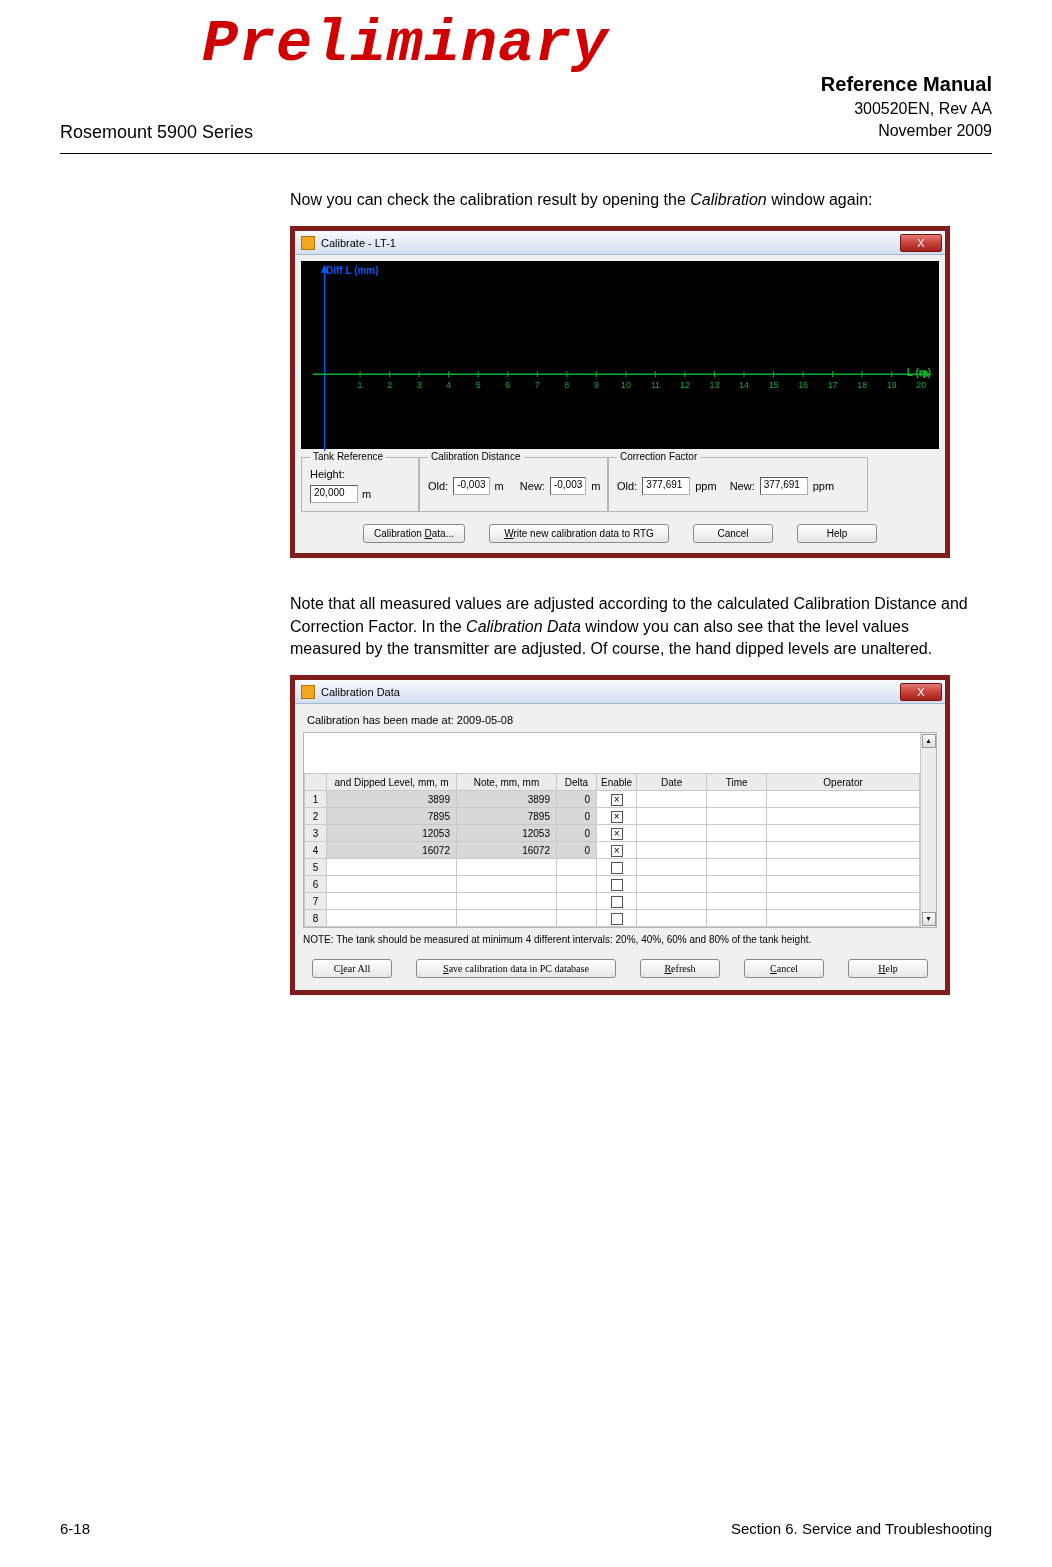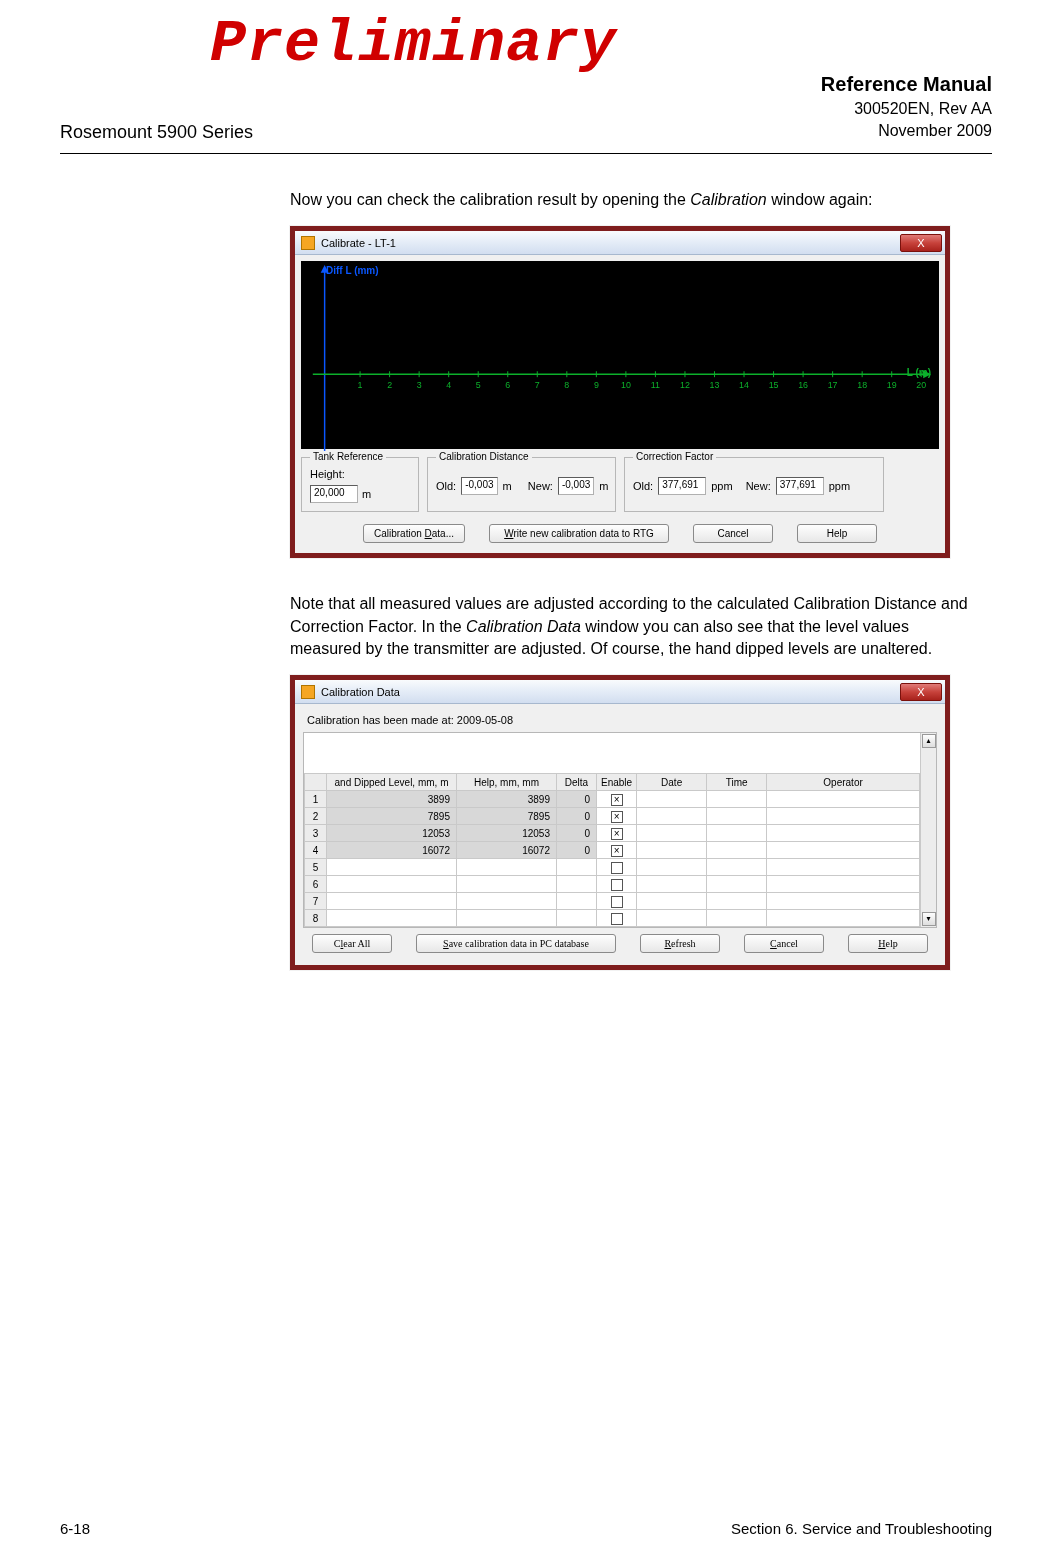--- a/index.html
+++ b/index.html
@@ -14,21 +14,21 @@
   }
   .page {
     width: 1052px;
     height: 1567px;
     position: relative;
     padding: 40px 60px 40px 60px;
   }
   .watermark {
     position: absolute;
     top: 10px;
-    left: 210px;
+    left: 202px;
     font-family: "Courier New", monospace;
     font-style: italic;
     font-size: 60px;
     color: #d00000;
     font-weight: bold;
     letter-spacing: 1px;
     z-index: 5;
   }
   .header {
     display: flex;
@@ -105,21 +105,21 @@
     position: absolute; left: 25px; top: 4px;
     color: #0a57ff; font-weight: bold; font-size: 10px;
   }
   .plot .xlabel {
     position: absolute; right: 8px; top: 106px;
     color: #0cb02b; font-weight: bold; font-size: 10px;
   }
   .plot svg { position: absolute; inset: 0; }
   .controls-row {
     display: flex;
-    gap: 8px;
+    gap: 0;
     margin-bottom: 6px;
     margin-top: 8px;
   }
   .group {
     border: 1px solid #b7b7b7;
     padding: 10px 8px 8px 8px;
     position: relative;
     display: flex;
     align-items: center;
     gap: 5px;
@@ -370,21 +370,21 @@
       <div class="calmade">
         <span>Calibration has been made at: </span><span>2009-05-08</span>
       </div>
 
       <div class="grid-wrap">
         <table class="grid">
           <thead>
             <tr>
               <th class="rownum"></th>
               <th style="width:130px;">and Dipped Level, mm, m</th>
-              <th style="width:100px;">Help, mm, mm</th>
+              <th style="width:100px;">Note, mm, mm</th>
               <th style="width:40px;">Delta</th>
               <th style="width:40px;">Enable</th>
               <th style="width:70px;">Date</th>
               <th style="width:60px;">Time</th>
               <th>Operator</th>
             </tr>
           </thead>
           <tbody id="grid-body">
               <tr>
                 <td class="rownum">1</td>
@@ -467,20 +467,21 @@
                 <td></td>
               </tr>
             </tbody>
         </table>
         <div class="scroll-col">
           <div class="scroll-btn">▴</div>
           <div class="scroll-btn">▾</div>
         </div>
       </div>
 
+      <div class="note">NOTE: The tank should be measured at minimum 4 different intervals:  20%, 40%, 60% and 80% of the tank height.</div>
 
       <div class="btn-row" style="font-family:Liberation Serif, serif;">
         <div class="win-btn">C<u>l</u>ear All</div>
         <div class="win-btn" style="min-width:200px;"><u>S</u>ave calibration data in PC database</div>
         <div class="win-btn"><u>R</u>efresh</div>
         <div class="win-btn"><u>C</u>ancel</div>
         <div class="win-btn"><u>H</u>elp</div>
       </div>
     </div>
   </div>

